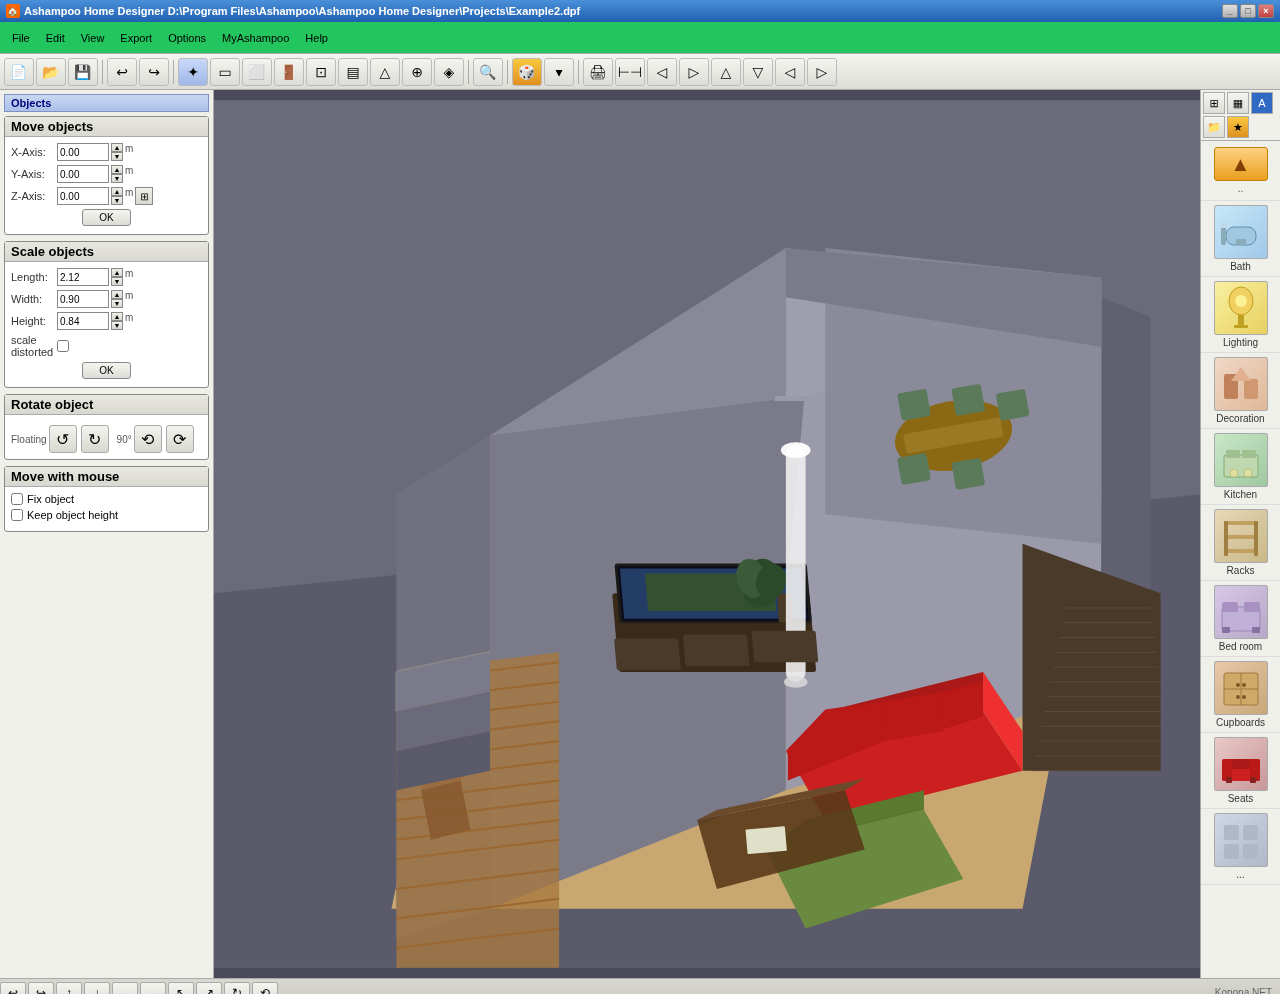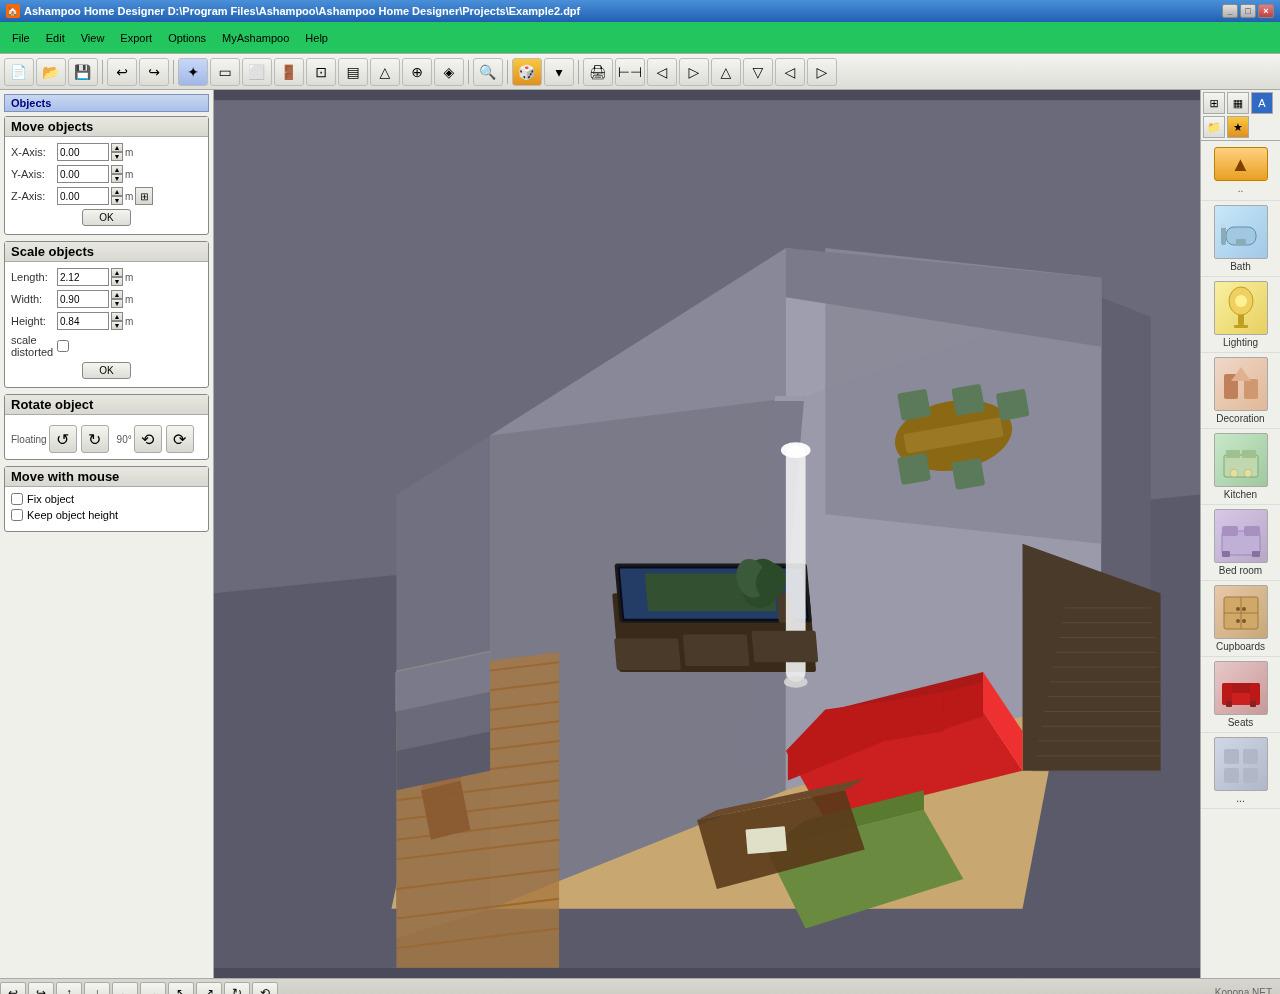--- a/index.html
+++ b/index.html
@@ -83,21 +83,21 @@
       color: #000;
     }
     .panel-group-content { padding: 6px; }
     .field-row {
       display: flex;
       align-items: center;
       margin-bottom: 4px;
       gap: 4px;
     }
     .field-label { width: 42px; font-size: 11px; color: #333; }
-    .field-input-wrap { display: flex; align-items: center; gap: 2px; }
+    .field-input-wrap { display: flex; gap: 2px; }
     .field-input {
       width: 52px; height: 18px;
       border: 1px solid #888;
       font-size: 10px;
       padding: 0 2px;
       background: white;
     }
     .spin-btns { display: flex; flex-direction: column; }
     .spin-btn {
       width: 12px; height: 9px;
@@ -658,20 +658,32 @@
           <rect x="8" y="20" width="34" height="22" fill="#c0d8b0" rx="2" stroke="#80a870" stroke-width="1"></rect>
           <rect x="10" y="15" width="14" height="8" fill="#a0c090" rx="1"></rect>
           <rect x="26" y="15" width="14" height="8" fill="#a0c090" rx="1"></rect>
           <circle cx="18" cy="38" r="4" fill="#e0e0a0" stroke="#c0c080" stroke-width="1"></circle>
           <circle cx="32" cy="38" r="4" fill="#e0e0a0" stroke="#c0c080" stroke-width="1"></circle>
         </svg>
       </div>
       <span class="category-label">Kitchen</span>
     </div>
 
+    <div class="category-item">
+      <div class="category-thumb thumb-racks">
+        <svg width="50" height="50" viewBox="0 0 50 50">
+          <rect x="8" y="10" width="34" height="4" fill="#c0a060" rx="1"></rect>
+          <rect x="8" y="24" width="34" height="4" fill="#c0a060" rx="1"></rect>
+          <rect x="8" y="38" width="34" height="4" fill="#c0a060" rx="1"></rect>
+          <rect x="8" y="10" width="4" height="35" fill="#a08040" rx="1"></rect>
+          <rect x="38" y="10" width="4" height="35" fill="#a08040" rx="1"></rect>
+        </svg>
+      </div>
+      <span class="category-label">Racks</span>
+    </div>
 
     <div class="category-item">
       <div class="category-thumb thumb-bedroom">
         <svg width="50" height="50" viewBox="0 0 50 50">
           <rect x="6" y="20" width="38" height="24" fill="#c0b0d8" rx="3" stroke="#9888b8" stroke-width="1"></rect>
           <rect x="6" y="15" width="16" height="10" fill="#a890c0" rx="2"></rect>
           <rect x="28" y="15" width="16" height="10" fill="#a890c0" rx="2"></rect>
           <rect x="6" y="40" width="8" height="6" fill="#8870a0" rx="1"></rect>
           <rect x="36" y="40" width="8" height="6" fill="#8870a0" rx="1"></rect>
         </svg>

